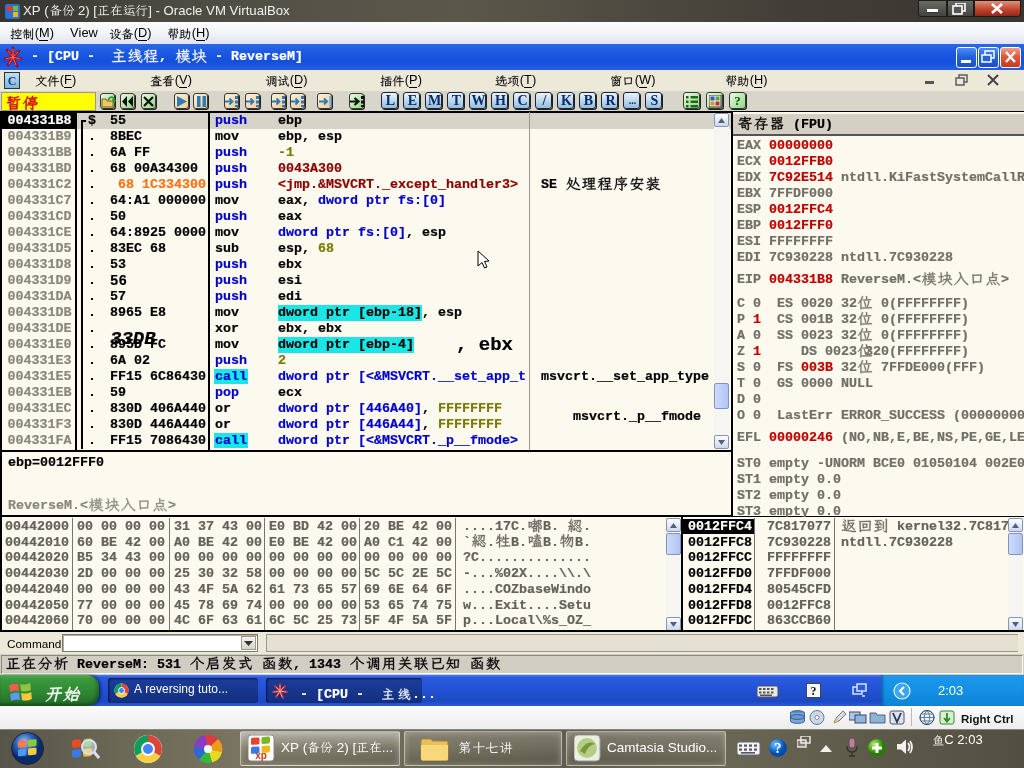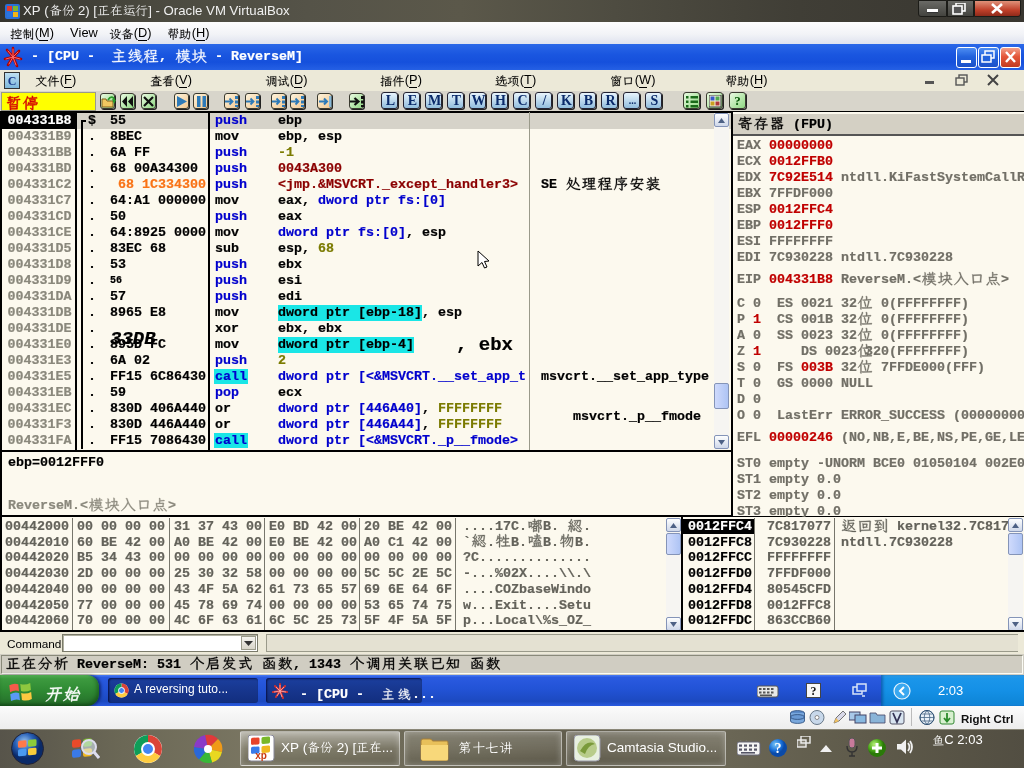--- a/index.html
+++ b/index.html
@@ -528,21 +528,21 @@
 <div class="t" style="left:215.0px;top:241.0px;color:#000000;font-size:13.33px;line-height:16px;">sub</div>
 <div class="t" style="left:278.0px;top:241.0px;color:#000000;font-size:13.33px;line-height:16px;">esp, </div>
 <div class="t" style="left:318.0px;top:241.0px;color:#7b7b00;font-size:13.33px;line-height:16px;">68</div>
 <div class="t" style="left:7.5px;top:257.0px;color:#8a887c;font-size:13.33px;line-height:16px;">004331D8</div>
 <div class="t" style="left:88.0px;top:257.0px;color:#000000;font-size:13.33px;line-height:16px;">.</div>
 <div class="t" style="left:110.0px;top:257.0px;color:#000000;font-size:13.33px;line-height:16px;">53</div>
 <div class="t" style="left:215.0px;top:257.0px;color:#0000cd;font-size:13.33px;line-height:16px;">push</div>
 <div class="t" style="left:278.0px;top:257.0px;color:#000000;font-size:13.33px;line-height:16px;">ebx</div>
 <div class="t" style="left:7.5px;top:273.0px;color:#8a887c;font-size:13.33px;line-height:16px;">004331D9</div>
 <div class="t" style="left:88.0px;top:273.0px;color:#000000;font-size:13.33px;line-height:16px;">.</div>
-<div class="t" style="left:110.0px;top:273.0px;color:#000000;font-size:10px;line-height:16px;">56</div>
+<div class="t" style="left:110.0px;top:273.0px;color:#000000;font-size:14px;line-height:16px;">56</div>
 <div class="t" style="left:215.0px;top:273.0px;color:#0000cd;font-size:13.33px;line-height:16px;">push</div>
 <div class="t" style="left:278.0px;top:273.0px;color:#000000;font-size:13.33px;line-height:16px;">esi</div>
 <div class="t" style="left:7.5px;top:289.0px;color:#8a887c;font-size:13.33px;line-height:16px;">004331DA</div>
 <div class="t" style="left:88.0px;top:289.0px;color:#000000;font-size:13.33px;line-height:16px;">.</div>
 <div class="t" style="left:110.0px;top:289.0px;color:#000000;font-size:13.33px;line-height:16px;">57</div>
 <div class="t" style="left:215.0px;top:289.0px;color:#0000cd;font-size:13.33px;line-height:16px;">push</div>
 <div class="t" style="left:278.0px;top:289.0px;color:#000000;font-size:13.33px;line-height:16px;">edi</div>
 <div class="t" style="left:7.5px;top:305.0px;color:#8a887c;font-size:13.33px;line-height:16px;">004331DB</div>
 <div class="t" style="left:88.0px;top:305.0px;color:#000000;font-size:13.33px;line-height:16px;">.</div>
 <div class="t" style="left:110.0px;top:305.0px;color:#000000;font-size:13.33px;line-height:16px;">8965 E8</div>
@@ -702,21 +702,21 @@
     </g>
   </svg>
 <svg class="ab" style="left:985.0px;top:268.6px;overflow:visible" width="18" height="19" fill="#716f66" stroke="#716f66" stroke-width="23.3">
     <g transform="translate(0 15.0) skewX(0)">
       <use href="#g35" transform="translate(0.5 0) scale(0.01500 -0.01500)"></use>
     </g>
   </svg>
 <div class="t" style="left:1001.0px;top:272.0px;color:#716f66;font-size:13.33px;line-height:16px;">&gt;</div>
 <div class="t" style="left:737.0px;top:296.0px;color:#716f66;font-size:13.33px;line-height:16px;">C</div>
 <div class="t" style="left:753.0px;top:296.0px;color:#716f66;font-size:13.33px;line-height:16px;">0</div>
-<div class="t" style="left:777.0px;top:296.0px;color:#716f66;font-size:13.33px;line-height:16px;">ES 0021 32</div>
+<div class="t" style="left:777.0px;top:296.0px;color:#716f66;font-size:13.33px;line-height:16px;">ES 0020 32</div>
 <svg class="ab" style="left:857.0px;top:292.6px;overflow:visible" width="18" height="19" fill="#716f66" stroke="#716f66" stroke-width="23.3">
     <g transform="translate(0 15.0) skewX(0)">
       <use href="#g39" transform="translate(0.5 0) scale(0.01500 -0.01500)"></use>
     </g>
   </svg>
 <div class="t" style="left:873.0px;top:296.0px;color:#716f66;font-size:13.33px;line-height:16px;"> 0(FFFFFFFF)</div>
 <div class="t" style="left:737.0px;top:312.0px;color:#716f66;font-size:13.33px;line-height:16px;">P</div>
 <div class="t" style="left:753.0px;top:312.0px;color:#c00000;font-size:13.33px;line-height:16px;">1</div>
 <div class="t" style="left:777.0px;top:312.0px;color:#716f66;font-size:13.33px;line-height:16px;">CS 001B 32</div>
 <svg class="ab" style="left:857.0px;top:308.6px;overflow:visible" width="18" height="19" fill="#716f66" stroke="#716f66" stroke-width="23.3">

